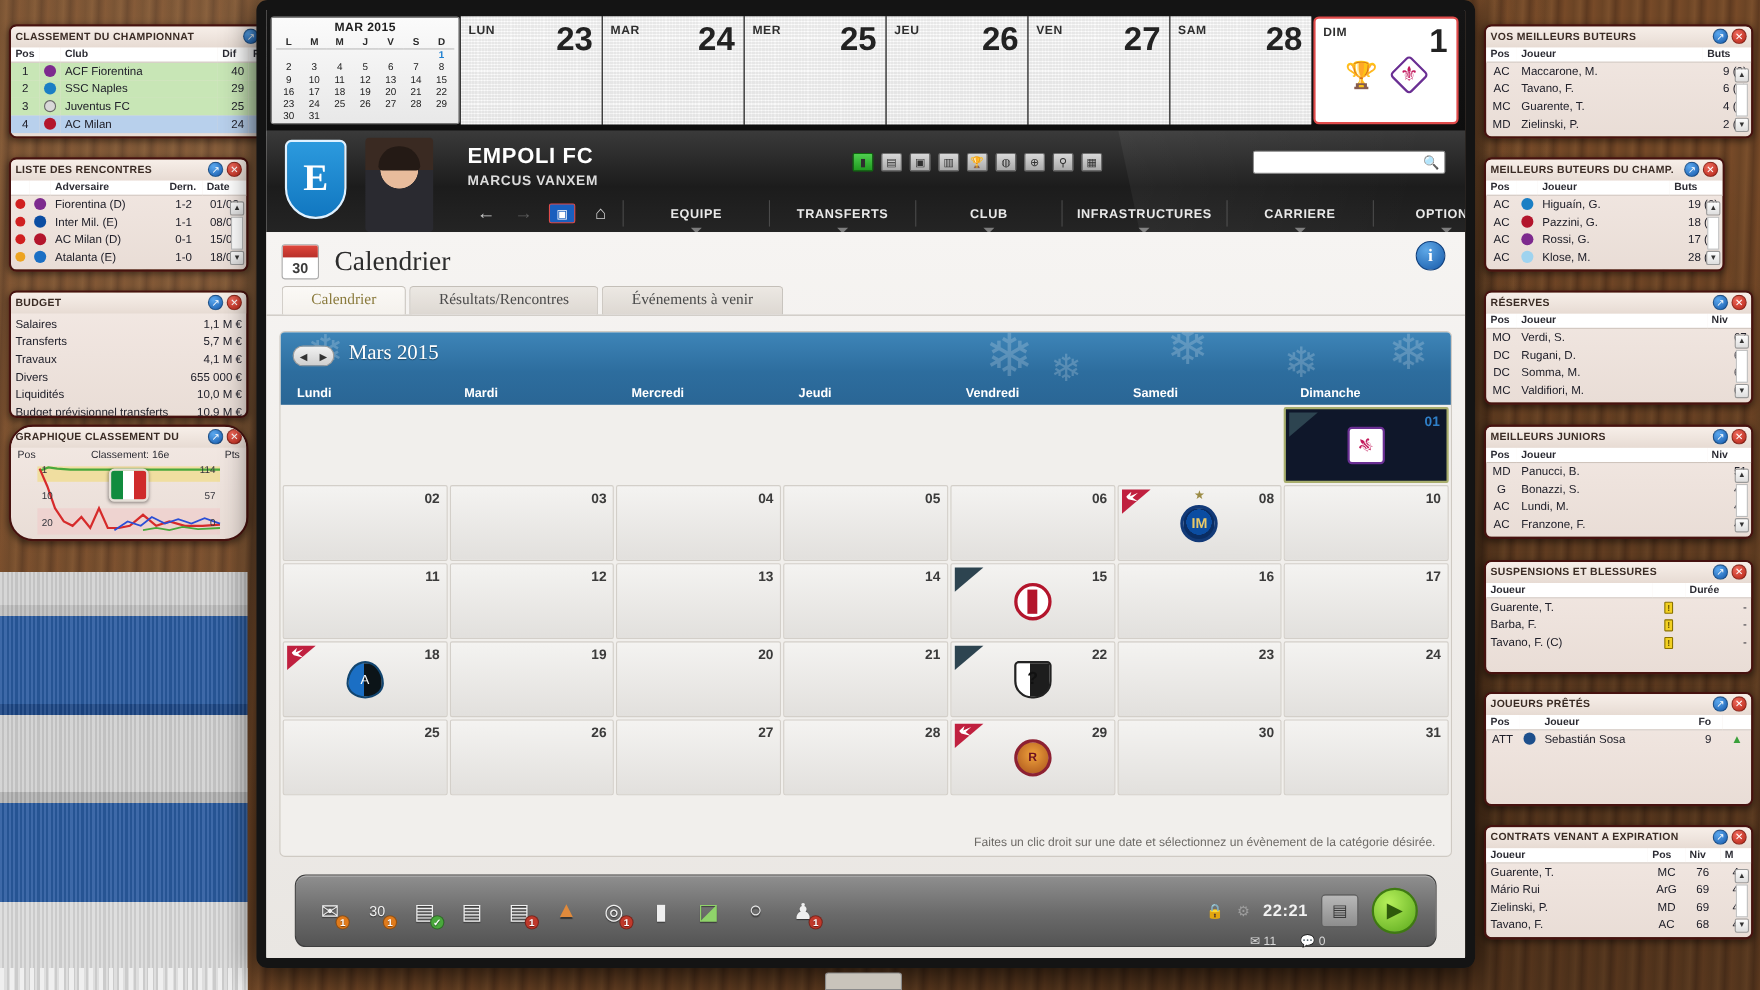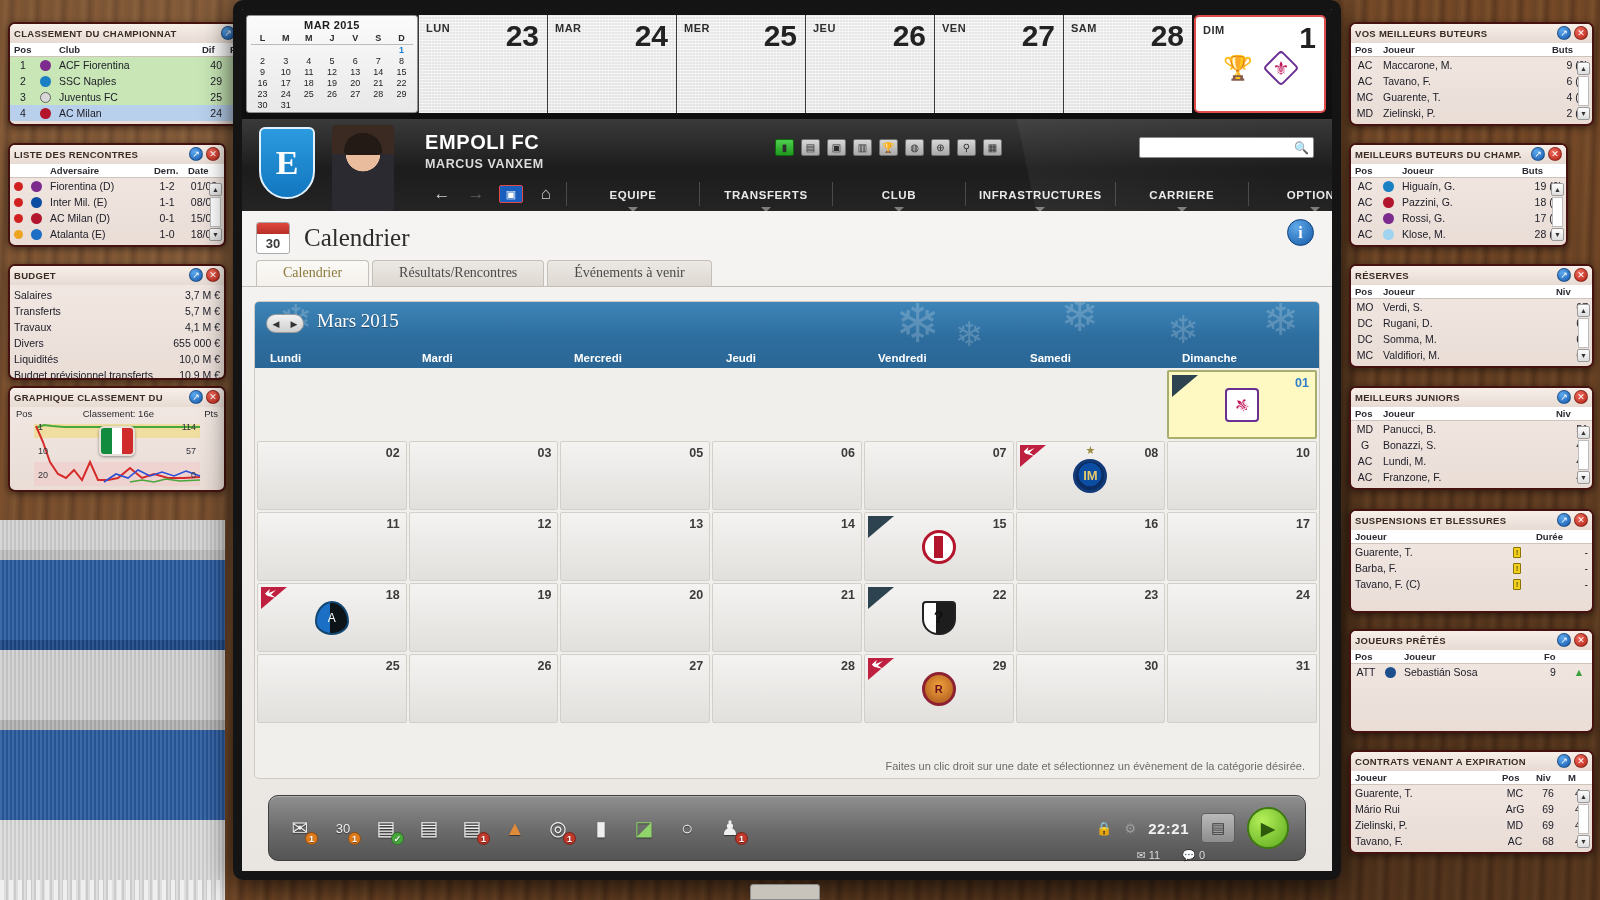--- a/index.html
+++ b/index.html
@@ -120,21 +120,21 @@
      display:flex;align-items:center;justify-content:space-around;font-size:9px;color:#333;}
   .month-label{position:absolute;left:62px;top:8px;font-family:"Liberation Serif",serif;
      font-size:19px;color:#fff;text-shadow:0 1px 1px rgba(0,0,0,.4);}
   .dow-row{position:absolute;left:0;right:0;bottom:4px;display:flex;}
   .dow{flex:1;color:#fff;font-size:11.5px;font-weight:bold;padding-left:15px;}
   .cal-grid{display:grid;grid-template-columns:repeat(7,1fr);grid-auto-rows:69px;gap:2px;padding:2px;}
   .cell{background:linear-gradient(180deg,#f4f3f1,#e2e0dd);border:1px solid #d3cfc9;border-radius:2px;
      position:relative;}
   .cell.empty{background:transparent;border:none;}
   .cell .num{position:absolute;right:6px;top:4px;font-size:12.5px;font-weight:bold;color:#3b3b3b;}
-  .cell.sel{background:#fef9c3;border:2px solid #a8ae6d;}
+  .cell.sel{background:#0f172a;border:2px solid #a8ae6d;}
   .cell.sel .num{color:#2f7fc7;}
   .flag{position:absolute;left:3px;top:3px;width:0;height:0;border-left:26px solid #2d4450;border-bottom:22px solid transparent;}
   .flag.away{border-left-color:#c0203f;}
   .flag.away:after{content:"";position:absolute;left:-22px;top:2px;width:11px;height:9px;
      background:#fff;clip-path:polygon(0 50%,45% 0,35% 45%,100% 10%,55% 60%,100% 100%,20% 75%);}
   .cell .badge{position:absolute;left:50%;top:50%;transform:translate(-50%,-50%);width:34px;height:34px;}
 
   
   .c-fiore{background:#fff;border:2px solid #6a2f93;transform:translate(-50%,-50%) rotate(45deg);
      border-radius:4px;}
@@ -327,21 +327,21 @@
     <span class="t">BUDGET</span>
     <span class="btns">
         <span class="pbtn blue">↗</span>
         <span class="pbtn red">✕</span>
       </span>
   </div>
   <table class="grid" style="margin-top:2px">
     <tbody>
         <tr>
           <td>Salaires</td>
-          <td class="r">3,7 M €</td>
+          <td class="r">1,1 M €</td>
         </tr>
     <tr>
           <td>Transferts</td>
           <td class="r">5,7 M €</td>
         </tr>
     <tr>
           <td>Travaux</td>
           <td class="r">4,1 M €</td>
         </tr>
     <tr>
@@ -353,21 +353,21 @@
           <td class="r">10,0 M €</td>
         </tr>
     <tr>
           <td>Budget prévisionnel transferts</td>
           <td class="r">10,9 M €</td>
         </tr>
   </tbody>
     </table>
 </div>
 
-<div class="panel" id="p-graph" style="left:8px;top:386px;width:218px;height:106px;">
+<div class="panel" id="p-graph" style="left:8px;top:386px;width:218px;height:106px;border-radius:22px;">
   <div class="panel-hd">
     <span class="t">GRAPHIQUE CLASSEMENT DU</span>
     <span class="btns">
         <span class="pbtn blue">↗</span>
         <span class="pbtn red">✕</span>
       </span>
   </div>
   <div style="display:flex;justify-content:space-between;padding:1px 6px;font-size:9.5px;color:#2b2b33;">
     <span>Pos</span>
     <span>Classement: 16e</span>
@@ -602,27 +602,27 @@
               </span>
         </div>
 
         <div class="cell">
               <span class="num">02</span>
             </div>
         <div class="cell">
               <span class="num">03</span>
             </div>
         <div class="cell">
+              <span class="num">04</span>
+            </div>
+        <div class="cell">
               <span class="num">05</span>
             </div>
         <div class="cell">
               <span class="num">06</span>
-            </div>
-        <div class="cell">
-              <span class="num">07</span>
             </div>
         <div class="cell">
           <span class="flag away"></span>
           <span class="num">08</span>
           <span class="c-star">★</span>
           <span class="badge c-inter">IM</span>
         </div>
 
         <div class="cell">
               <span class="num">10</span>

